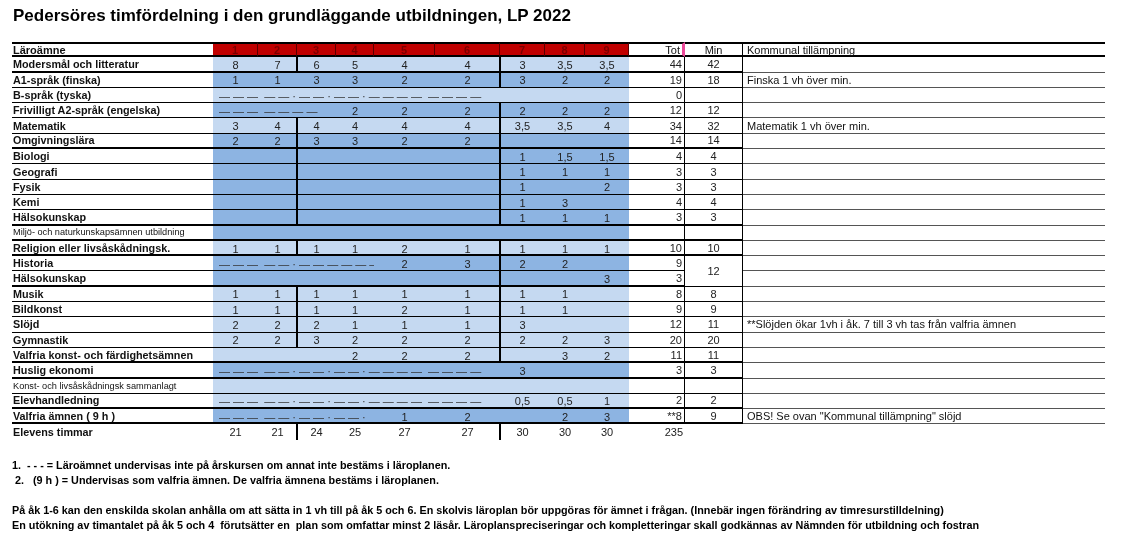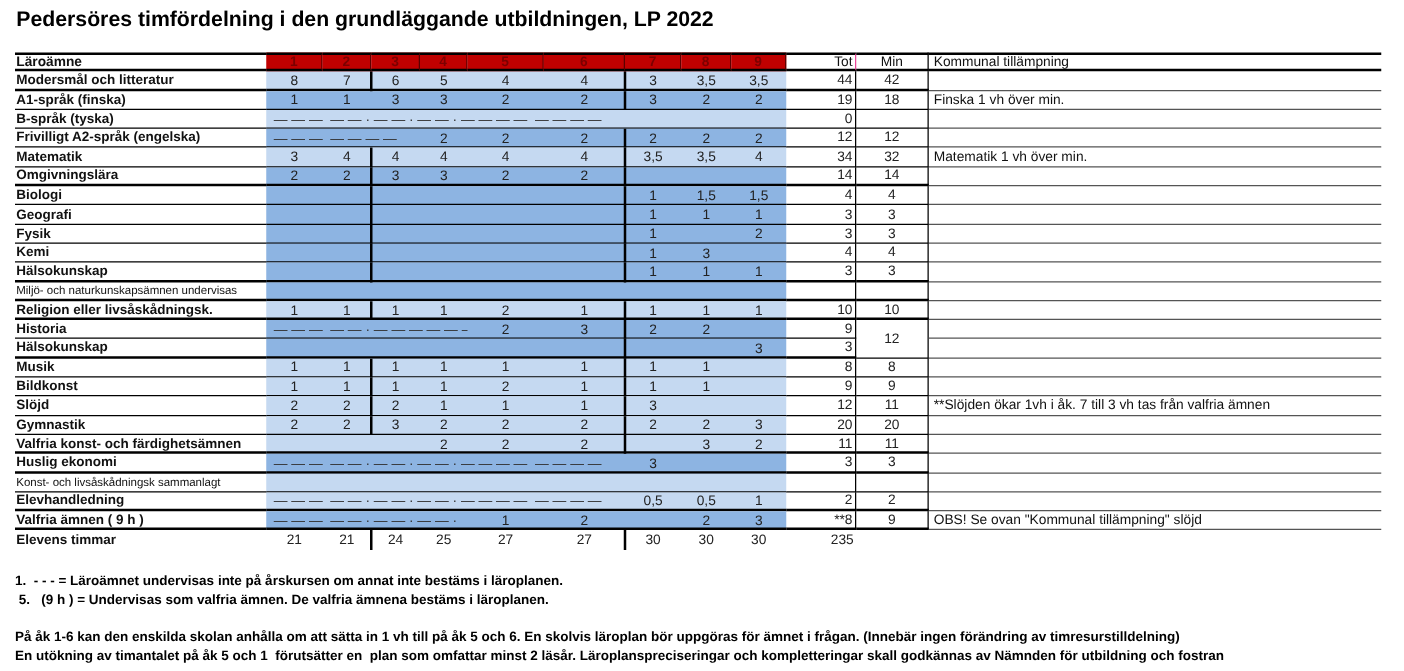--- a/index.html
+++ b/index.html
@@ -26,21 +26,21 @@
       display: flex; align-items: center; overflow: visible;
     }
     
     .h { border-top: 2px solid #000; border-bottom: 2px solid #000; }
     .h-label { font-weight: bold; padding-left: 1px; }
     .h-grade {
       background: var(--header-red); color: var(--header-text);
       font-weight: bold; justify-content: center;
       border-right: 1px solid #5a0000;
     }
-    .h-tot { justify-content: flex-end; padding-right: 2px; border-right: 1px solid #ec4899; }
+    .h-tot { justify-content: flex-end; padding-right: 2px; border-right: 3px solid #ec4899; }
     .h-min { justify-content: center; border-right: 1px solid #000; }
     .h-comment { padding-left: 4px; }
     
     .label { font-weight: bold; font-size: 10.8px; padding-left: 1px; border-bottom: 1px solid #000; }
     .label.small { font-weight: normal; font-size: 9.2px; }
     .band { box-sizing: border-box; position: relative; z-index: 1; border-bottom: 1px solid #000; }
     .band.light { background: var(--band-light); }
     .band.dark { background: var(--band-dark); }
     .divider { box-sizing: border-box; position: relative; z-index: 2; border-left: 2px solid #000; margin-left: -1px; }
     .val { justify-content: center; color: #222; }
@@ -67,34 +67,34 @@
     <div class="row"><div class="c label" style="grid-area: 3 / 1;">A1-språk (finska)</div><div class="band dark" style="grid-area: 3 / 2 / auto / 11;"></div><div class="divider" style="grid-area: 3 / 8;"></div><div class="c val" style="grid-area: 3 / 2;">1</div><div class="c val" style="grid-area: 3 / 3;">1</div><div class="c val" style="grid-area: 3 / 4;">3</div><div class="c val" style="grid-area: 3 / 5;">3</div><div class="c val" style="grid-area: 3 / 6;">2</div><div class="c val" style="grid-area: 3 / 7;">2</div><div class="c val" style="grid-area: 3 / 8;">3</div><div class="c val" style="grid-area: 3 / 9;">2</div><div class="c val" style="grid-area: 3 / 10;">2</div><div class="c tot" style="grid-area: 3 / 11;">19</div><div class="c min" style="grid-area: 3 / 12;">18</div><div class="c comment" style="grid-area: 3 / 13;">Finska 1 vh över min.</div></div>
     <div class="row"><div class="c label" style="grid-area: 4 / 1;">B-språk (tyska)</div><div class="band light" style="grid-area: 4 / 2 / auto / 11;"></div><div class="c dash" style="grid-area: 4 / 2 / auto / 8;">— — —  — — · — — · — — · — — — —  — — — —</div><div class="c tot" style="grid-area: 4 / 11;">0</div><div class="c min" style="grid-area: 4 / 12;"></div><div class="c comment" style="grid-area: 4 / 13;"></div></div>
     <div class="row"><div class="c label" style="grid-area: 5 / 1;">Frivilligt A2-språk (engelska)</div><div class="band dark" style="grid-area: 5 / 2 / auto / 11;"></div><div class="divider" style="grid-area: 5 / 8;"></div><div class="c dash" style="grid-area: 5 / 2 / auto / 5;">— — —  — — — —</div><div class="c val" style="grid-area: 5 / 5;">2</div><div class="c val" style="grid-area: 5 / 6;">2</div><div class="c val" style="grid-area: 5 / 7;">2</div><div class="c val" style="grid-area: 5 / 8;">2</div><div class="c val" style="grid-area: 5 / 9;">2</div><div class="c val" style="grid-area: 5 / 10;">2</div><div class="c tot" style="grid-area: 5 / 11;">12</div><div class="c min" style="grid-area: 5 / 12;">12</div><div class="c comment" style="grid-area: 5 / 13;"></div></div>
     <div class="row"><div class="c label" style="grid-area: 6 / 1;">Matematik</div><div class="band light" style="grid-area: 6 / 2 / auto / 11;"></div><div class="divider" style="grid-area: 6 / 4;"></div><div class="divider" style="grid-area: 6 / 8;"></div><div class="c val" style="grid-area: 6 / 2;">3</div><div class="c val" style="grid-area: 6 / 3;">4</div><div class="c val" style="grid-area: 6 / 4;">4</div><div class="c val" style="grid-area: 6 / 5;">4</div><div class="c val" style="grid-area: 6 / 6;">4</div><div class="c val" style="grid-area: 6 / 7;">4</div><div class="c val" style="grid-area: 6 / 8;">3,5</div><div class="c val" style="grid-area: 6 / 9;">3,5</div><div class="c val" style="grid-area: 6 / 10;">4</div><div class="c tot" style="grid-area: 6 / 11;">34</div><div class="c min" style="grid-area: 6 / 12;">32</div><div class="c comment" style="grid-area: 6 / 13;">Matematik 1 vh över min.</div></div>
     <div class="row thick"><div class="c label" style="grid-area: 7 / 1;">Omgivningslära</div><div class="band dark" style="grid-area: 7 / 2 / auto / 11;"></div><div class="divider" style="grid-area: 7 / 4;"></div><div class="divider" style="grid-area: 7 / 8;"></div><div class="c val" style="grid-area: 7 / 2;">2</div><div class="c val" style="grid-area: 7 / 3;">2</div><div class="c val" style="grid-area: 7 / 4;">3</div><div class="c val" style="grid-area: 7 / 5;">3</div><div class="c val" style="grid-area: 7 / 6;">2</div><div class="c val" style="grid-area: 7 / 7;">2</div><div class="c tot" style="grid-area: 7 / 11;">14</div><div class="c min" style="grid-area: 7 / 12;">14</div><div class="c comment" style="grid-area: 7 / 13;"></div></div>
     <div class="row"><div class="c label" style="grid-area: 8 / 1;">Biologi</div><div class="band dark" style="grid-area: 8 / 2 / auto / 11;"></div><div class="divider" style="grid-area: 8 / 4;"></div><div class="divider" style="grid-area: 8 / 8;"></div><div class="c val" style="grid-area: 8 / 8;">1</div><div class="c val" style="grid-area: 8 / 9;">1,5</div><div class="c val" style="grid-area: 8 / 10;">1,5</div><div class="c tot" style="grid-area: 8 / 11;">4</div><div class="c min" style="grid-area: 8 / 12;">4</div><div class="c comment" style="grid-area: 8 / 13;"></div></div>
     <div class="row"><div class="c label" style="grid-area: 9 / 1;">Geografi</div><div class="band dark" style="grid-area: 9 / 2 / auto / 11;"></div><div class="divider" style="grid-area: 9 / 4;"></div><div class="divider" style="grid-area: 9 / 8;"></div><div class="c val" style="grid-area: 9 / 8;">1</div><div class="c val" style="grid-area: 9 / 9;">1</div><div class="c val" style="grid-area: 9 / 10;">1</div><div class="c tot" style="grid-area: 9 / 11;">3</div><div class="c min" style="grid-area: 9 / 12;">3</div><div class="c comment" style="grid-area: 9 / 13;"></div></div>
     <div class="row"><div class="c label" style="grid-area: 10 / 1;">Fysik</div><div class="band dark" style="grid-area: 10 / 2 / auto / 11;"></div><div class="divider" style="grid-area: 10 / 4;"></div><div class="divider" style="grid-area: 10 / 8;"></div><div class="c val" style="grid-area: 10 / 8;">1</div><div class="c val" style="grid-area: 10 / 10;">2</div><div class="c tot" style="grid-area: 10 / 11;">3</div><div class="c min" style="grid-area: 10 / 12;">3</div><div class="c comment" style="grid-area: 10 / 13;"></div></div>
     <div class="row"><div class="c label" style="grid-area: 11 / 1;">Kemi</div><div class="band dark" style="grid-area: 11 / 2 / auto / 11;"></div><div class="divider" style="grid-area: 11 / 4;"></div><div class="divider" style="grid-area: 11 / 8;"></div><div class="c val" style="grid-area: 11 / 8;">1</div><div class="c val" style="grid-area: 11 / 9;">3</div><div class="c tot" style="grid-area: 11 / 11;">4</div><div class="c min" style="grid-area: 11 / 12;">4</div><div class="c comment" style="grid-area: 11 / 13;"></div></div>
     <div class="row thick"><div class="c label" style="grid-area: 12 / 1;">Hälsokunskap</div><div class="band dark" style="grid-area: 12 / 2 / auto / 11;"></div><div class="divider" style="grid-area: 12 / 4;"></div><div class="divider" style="grid-area: 12 / 8;"></div><div class="c val" style="grid-area: 12 / 8;">1</div><div class="c val" style="grid-area: 12 / 9;">1</div><div class="c val" style="grid-area: 12 / 10;">1</div><div class="c tot" style="grid-area: 12 / 11;">3</div><div class="c min" style="grid-area: 12 / 12;">3</div><div class="c comment" style="grid-area: 12 / 13;"></div></div>
-    <div class="row thick"><div class="c label small" style="grid-area: 13 / 1;">Miljö- och naturkunskapsämnen undervisas</div><div class="band dark" style="grid-area: 13 / 2 / auto / 11;"></div><div class="c tot" style="grid-area: 13 / 11;"></div><div class="c min" style="grid-area: 13 / 12;"></div><div class="c comment" style="grid-area: 13 / 13;"></div></div>
+    <div class="row thick"><div class="c label small" style="grid-area: 13 / 1;">Miljö- och naturkunskapsämnen utbildning</div><div class="band dark" style="grid-area: 13 / 2 / auto / 11;"></div><div class="c tot" style="grid-area: 13 / 11;"></div><div class="c min" style="grid-area: 13 / 12;"></div><div class="c comment" style="grid-area: 13 / 13;"></div></div>
     <div class="row thick"><div class="c label" style="grid-area: 14 / 1;">Religion eller livsåskådningsk.</div><div class="band light" style="grid-area: 14 / 2 / auto / 11;"></div><div class="divider" style="grid-area: 14 / 4;"></div><div class="divider" style="grid-area: 14 / 8;"></div><div class="c val" style="grid-area: 14 / 2;">1</div><div class="c val" style="grid-area: 14 / 3;">1</div><div class="c val" style="grid-area: 14 / 4;">1</div><div class="c val" style="grid-area: 14 / 5;">1</div><div class="c val" style="grid-area: 14 / 6;">2</div><div class="c val" style="grid-area: 14 / 7;">1</div><div class="c val" style="grid-area: 14 / 8;">1</div><div class="c val" style="grid-area: 14 / 9;">1</div><div class="c val" style="grid-area: 14 / 10;">1</div><div class="c tot" style="grid-area: 14 / 11;">10</div><div class="c min" style="grid-area: 14 / 12;">10</div><div class="c comment" style="grid-area: 14 / 13;"></div></div>
     <div class="row"><div class="c label" style="grid-area: 15 / 1;">Historia</div><div class="band dark" style="grid-area: 15 / 2 / auto / 11;"></div><div class="divider" style="grid-area: 15 / 8;"></div><div class="c dash" style="grid-area: 15 / 2 / auto / 6;">— — —  — — · — — — — — —</div><div class="c val" style="grid-area: 15 / 6;">2</div><div class="c val" style="grid-area: 15 / 7;">3</div><div class="c val" style="grid-area: 15 / 8;">2</div><div class="c val" style="grid-area: 15 / 9;">2</div><div class="c tot" style="grid-area: 15 / 11;">9</div><div class="c min" style="grid-area: 15 / 12 / span 2;">12</div><div class="c comment" style="grid-area: 15 / 13;"></div></div>
     <div class="row thick"><div class="c label" style="grid-area: 16 / 1;">Hälsokunskap</div><div class="band dark" style="grid-area: 16 / 2 / auto / 11;"></div><div class="divider" style="grid-area: 16 / 8;"></div><div class="c val" style="grid-area: 16 / 10;">3</div><div class="c tot" style="grid-area: 16 / 11;">3</div><div class="c comment" style="grid-area: 16 / 13;"></div></div>
     <div class="row"><div class="c label" style="grid-area: 17 / 1;">Musik</div><div class="band light" style="grid-area: 17 / 2 / auto / 11;"></div><div class="divider" style="grid-area: 17 / 4;"></div><div class="divider" style="grid-area: 17 / 8;"></div><div class="c val" style="grid-area: 17 / 2;">1</div><div class="c val" style="grid-area: 17 / 3;">1</div><div class="c val" style="grid-area: 17 / 4;">1</div><div class="c val" style="grid-area: 17 / 5;">1</div><div class="c val" style="grid-area: 17 / 6;">1</div><div class="c val" style="grid-area: 17 / 7;">1</div><div class="c val" style="grid-area: 17 / 8;">1</div><div class="c val" style="grid-area: 17 / 9;">1</div><div class="c tot" style="grid-area: 17 / 11;">8</div><div class="c min" style="grid-area: 17 / 12;">8</div><div class="c comment" style="grid-area: 17 / 13;"></div></div>
     <div class="row"><div class="c label" style="grid-area: 18 / 1;">Bildkonst</div><div class="band light" style="grid-area: 18 / 2 / auto / 11;"></div><div class="divider" style="grid-area: 18 / 4;"></div><div class="divider" style="grid-area: 18 / 8;"></div><div class="c val" style="grid-area: 18 / 2;">1</div><div class="c val" style="grid-area: 18 / 3;">1</div><div class="c val" style="grid-area: 18 / 4;">1</div><div class="c val" style="grid-area: 18 / 5;">1</div><div class="c val" style="grid-area: 18 / 6;">2</div><div class="c val" style="grid-area: 18 / 7;">1</div><div class="c val" style="grid-area: 18 / 8;">1</div><div class="c val" style="grid-area: 18 / 9;">1</div><div class="c tot" style="grid-area: 18 / 11;">9</div><div class="c min" style="grid-area: 18 / 12;">9</div><div class="c comment" style="grid-area: 18 / 13;"></div></div>
     <div class="row"><div class="c label" style="grid-area: 19 / 1;">Slöjd</div><div class="band light" style="grid-area: 19 / 2 / auto / 11;"></div><div class="divider" style="grid-area: 19 / 4;"></div><div class="divider" style="grid-area: 19 / 8;"></div><div class="c val" style="grid-area: 19 / 2;">2</div><div class="c val" style="grid-area: 19 / 3;">2</div><div class="c val" style="grid-area: 19 / 4;">2</div><div class="c val" style="grid-area: 19 / 5;">1</div><div class="c val" style="grid-area: 19 / 6;">1</div><div class="c val" style="grid-area: 19 / 7;">1</div><div class="c val" style="grid-area: 19 / 8;">3</div><div class="c tot" style="grid-area: 19 / 11;">12</div><div class="c min" style="grid-area: 19 / 12;">11</div><div class="c comment" style="grid-area: 19 / 13;">**Slöjden ökar 1vh i åk. 7 till  3 vh tas från valfria ämnen</div></div>
     <div class="row"><div class="c label" style="grid-area: 20 / 1;">Gymnastik</div><div class="band light" style="grid-area: 20 / 2 / auto / 11;"></div><div class="divider" style="grid-area: 20 / 4;"></div><div class="divider" style="grid-area: 20 / 8;"></div><div class="c val" style="grid-area: 20 / 2;">2</div><div class="c val" style="grid-area: 20 / 3;">2</div><div class="c val" style="grid-area: 20 / 4;">3</div><div class="c val" style="grid-area: 20 / 5;">2</div><div class="c val" style="grid-area: 20 / 6;">2</div><div class="c val" style="grid-area: 20 / 7;">2</div><div class="c val" style="grid-area: 20 / 8;">2</div><div class="c val" style="grid-area: 20 / 9;">2</div><div class="c val" style="grid-area: 20 / 10;">3</div><div class="c tot" style="grid-area: 20 / 11;">20</div><div class="c min" style="grid-area: 20 / 12;">20</div><div class="c comment" style="grid-area: 20 / 13;"></div></div>
     <div class="row thick"><div class="c label" style="grid-area: 21 / 1;">Valfria konst- och färdighetsämnen</div><div class="band light" style="grid-area: 21 / 2 / auto / 11;"></div><div class="divider" style="grid-area: 21 / 8;"></div><div class="c val" style="grid-area: 21 / 5;">2</div><div class="c val" style="grid-area: 21 / 6;">2</div><div class="c val" style="grid-area: 21 / 7;">2</div><div class="c val" style="grid-area: 21 / 9;">3</div><div class="c val" style="grid-area: 21 / 10;">2</div><div class="c tot" style="grid-area: 21 / 11;">11</div><div class="c min" style="grid-area: 21 / 12;">11</div><div class="c comment" style="grid-area: 21 / 13;"></div></div>
     <div class="row thick"><div class="c label" style="grid-area: 22 / 1;">Huslig ekonomi</div><div class="band dark" style="grid-area: 22 / 2 / auto / 11;"></div><div class="c dash" style="grid-area: 22 / 2 / auto / 8;">— — —  — — · — — · — — · — — — —  — — — —</div><div class="c val" style="grid-area: 22 / 8;">3</div><div class="c tot" style="grid-area: 22 / 11;">3</div><div class="c min" style="grid-area: 22 / 12;">3</div><div class="c comment" style="grid-area: 22 / 13;"></div></div>
     <div class="row"><div class="c label small" style="grid-area: 23 / 1;">Konst- och livsåskådningsk sammanlagt</div><div class="band light" style="grid-area: 23 / 2 / auto / 11;"></div><div class="c tot" style="grid-area: 23 / 11;"></div><div class="c min" style="grid-area: 23 / 12;"></div><div class="c comment" style="grid-area: 23 / 13;"></div></div>
     <div class="row thick"><div class="c label" style="grid-area: 24 / 1;">Elevhandledning</div><div class="band light" style="grid-area: 24 / 2 / auto / 11;"></div><div class="c dash" style="grid-area: 24 / 2 / auto / 8;">— — —  — — · — — · — — · — — — —  — — — —</div><div class="c val" style="grid-area: 24 / 8;">0,5</div><div class="c val" style="grid-area: 24 / 9;">0,5</div><div class="c val" style="grid-area: 24 / 10;">1</div><div class="c tot" style="grid-area: 24 / 11;">2</div><div class="c min" style="grid-area: 24 / 12;">2</div><div class="c comment" style="grid-area: 24 / 13;"></div></div>
     <div class="row thick"><div class="c label" style="grid-area: 25 / 1;">Valfria ämnen ( 9 h  )</div><div class="band dark" style="grid-area: 25 / 2 / auto / 11;"></div><div class="c dash" style="grid-area: 25 / 2 / auto / 6;">— — —  — — · — — · — — ·</div><div class="c val" style="grid-area: 25 / 6;">1</div><div class="c val" style="grid-area: 25 / 7;">2</div><div class="c val" style="grid-area: 25 / 9;">2</div><div class="c val" style="grid-area: 25 / 10;">3</div><div class="c tot" style="grid-area: 25 / 11;">**8</div><div class="c min" style="grid-area: 25 / 12;">9</div><div class="c comment" style="grid-area: 25 / 13;">OBS! Se ovan "Kommunal tillämpning" slöjd</div></div>
     <div class="row total-row"><div class="c label" style="grid-area: 26 / 1;">Elevens timmar</div><div class="divider" style="grid-area: 26 / 4;"></div><div class="divider" style="grid-area: 26 / 8;"></div><div class="c val" style="grid-area: 26 / 2;">21</div><div class="c val" style="grid-area: 26 / 3;">21</div><div class="c val" style="grid-area: 26 / 4;">24</div><div class="c val" style="grid-area: 26 / 5;">25</div><div class="c val" style="grid-area: 26 / 6;">27</div><div class="c val" style="grid-area: 26 / 7;">27</div><div class="c val" style="grid-area: 26 / 8;">30</div><div class="c val" style="grid-area: 26 / 9;">30</div><div class="c val" style="grid-area: 26 / 10;">30</div><div class="c tot" style="grid-area: 26 / 11;">235</div><div class="c min" style="grid-area: 26 / 12;"></div><div class="c comment" style="grid-area: 26 / 13;"></div></div>
   </div>
 
 <div class="notes">
   <div class="note" style="top:458px">1.  - - - = Läroämnet undervisas inte på årskursen om annat inte bestäms i läroplanen.</div>
-  <div class="note" style="top:473px"> 5.   (9 h ) = Undervisas som valfria ämnen. De valfria ämnena bestäms i läroplanen.</div>
+  <div class="note" style="top:473px"> 2.   (9 h ) = Undervisas som valfria ämnen. De valfria ämnena bestäms i läroplanen.</div>
   <div class="note" style="top:503px">På åk 1-6 kan den enskilda skolan anhålla om att sätta in 1 vh till på åk 5 och 6. En skolvis läroplan bör uppgöras för ämnet i frågan. (Innebär ingen förändring av timresurstilldelning)</div>
-  <div class="note" style="top:518px">En utökning av timantalet på åk 5 och 1  förutsätter en  plan som omfattar minst 2 läsår. Läroplanspreciseringar och kompletteringar skall godkännas av Nämnden för utbildning och fostran</div>
+  <div class="note" style="top:518px">En utökning av timantalet på åk 5 och 4  förutsätter en  plan som omfattar minst 2 läsår. Läroplanspreciseringar och kompletteringar skall godkännas av Nämnden för utbildning och fostran</div>
 </div>
 
 </body></html>

